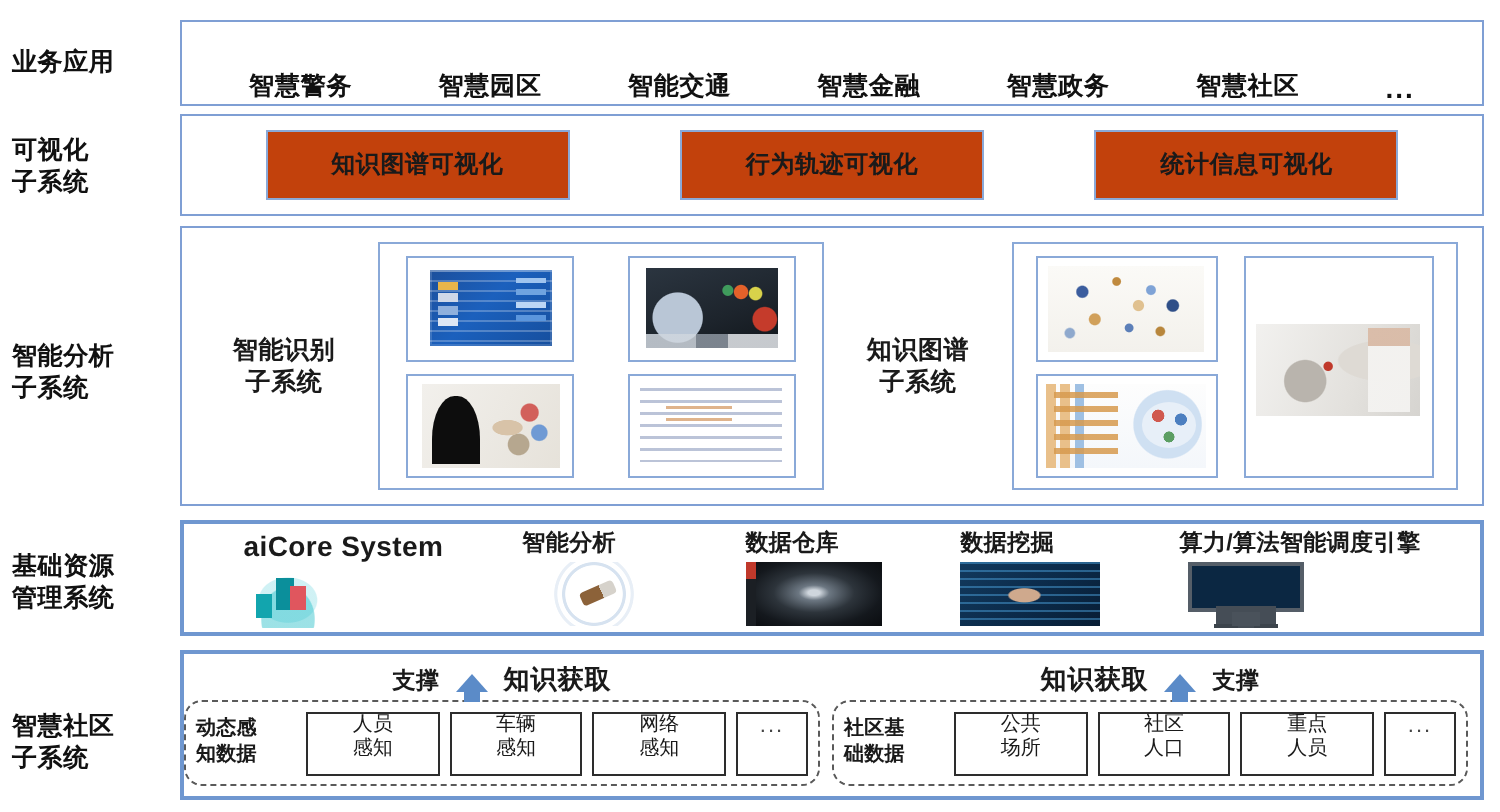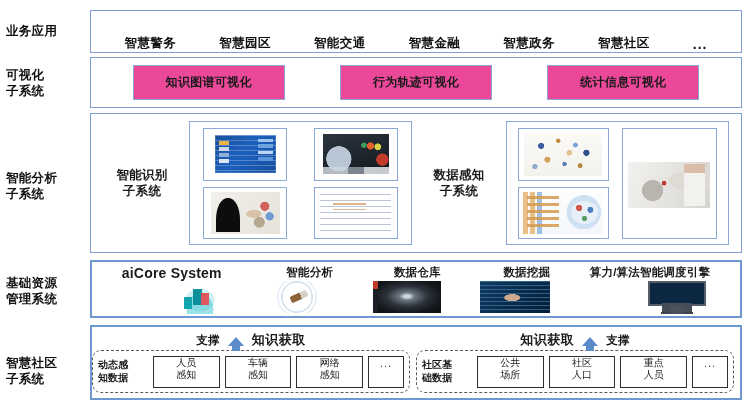--- a/index.html
+++ b/index.html
@@ -65,21 +65,21 @@
   .vis-wrap {
     height: 100%;
     display: flex;
     align-items: center;
     justify-content: space-around;
     padding: 0 14px;
     box-sizing: border-box;
   }
   .vis-box {
     border: 1.4px solid #8aa9d8;
-    background: #ec4899;
+    background: #c2410c;
     height: 33px;
     flex: 0 0 150px;
     display: flex;
     align-items: center;
     justify-content: center;
     font-size: 12px;
     font-weight: bold;
     letter-spacing: .3px;
   }
 
@@ -251,21 +251,21 @@
     height: 100%;
     display: flex;
     align-items: center;
     justify-content: space-around;
     box-sizing: border-box;
     padding: 2px 10px 2px 10px;
   }
   .res-item {
     display: flex;
     flex-direction: column;
-    align-items: flex-end;
+    align-items: flex-start;
     justify-content: flex-start;
     height: 100%;
     padding-top: 2px;
     box-sizing: border-box;
   }
   .res-title {
     font-size: 11.5px;
     font-weight: bold;
     white-space: nowrap;
     letter-spacing: .2px;
@@ -484,21 +484,21 @@
         </div>
         <div class="thumb" style="left:6%;top:53%;width:38%;height:43%;">
           <div class="art art-face"></div>
         </div>
         <div class="thumb" style="left:56%;top:53%;width:38%;height:43%;">
           <div class="art art-doc"></div>
         </div>
       </div>
 
       <div class="sub-label">
-        <div>数据感知</div>
+        <div>知识图谱</div>
         <div>子系统</div>
       </div>
 
       <div class="media-group">
         <div class="thumb" style="left:5%;top:5%;width:41%;height:43%;">
           <div class="art art-cluster"></div>
         </div>
         <div class="thumb" style="left:5%;top:53%;width:41%;height:43%;">
           <div class="art art-graph"></div>
         </div>

